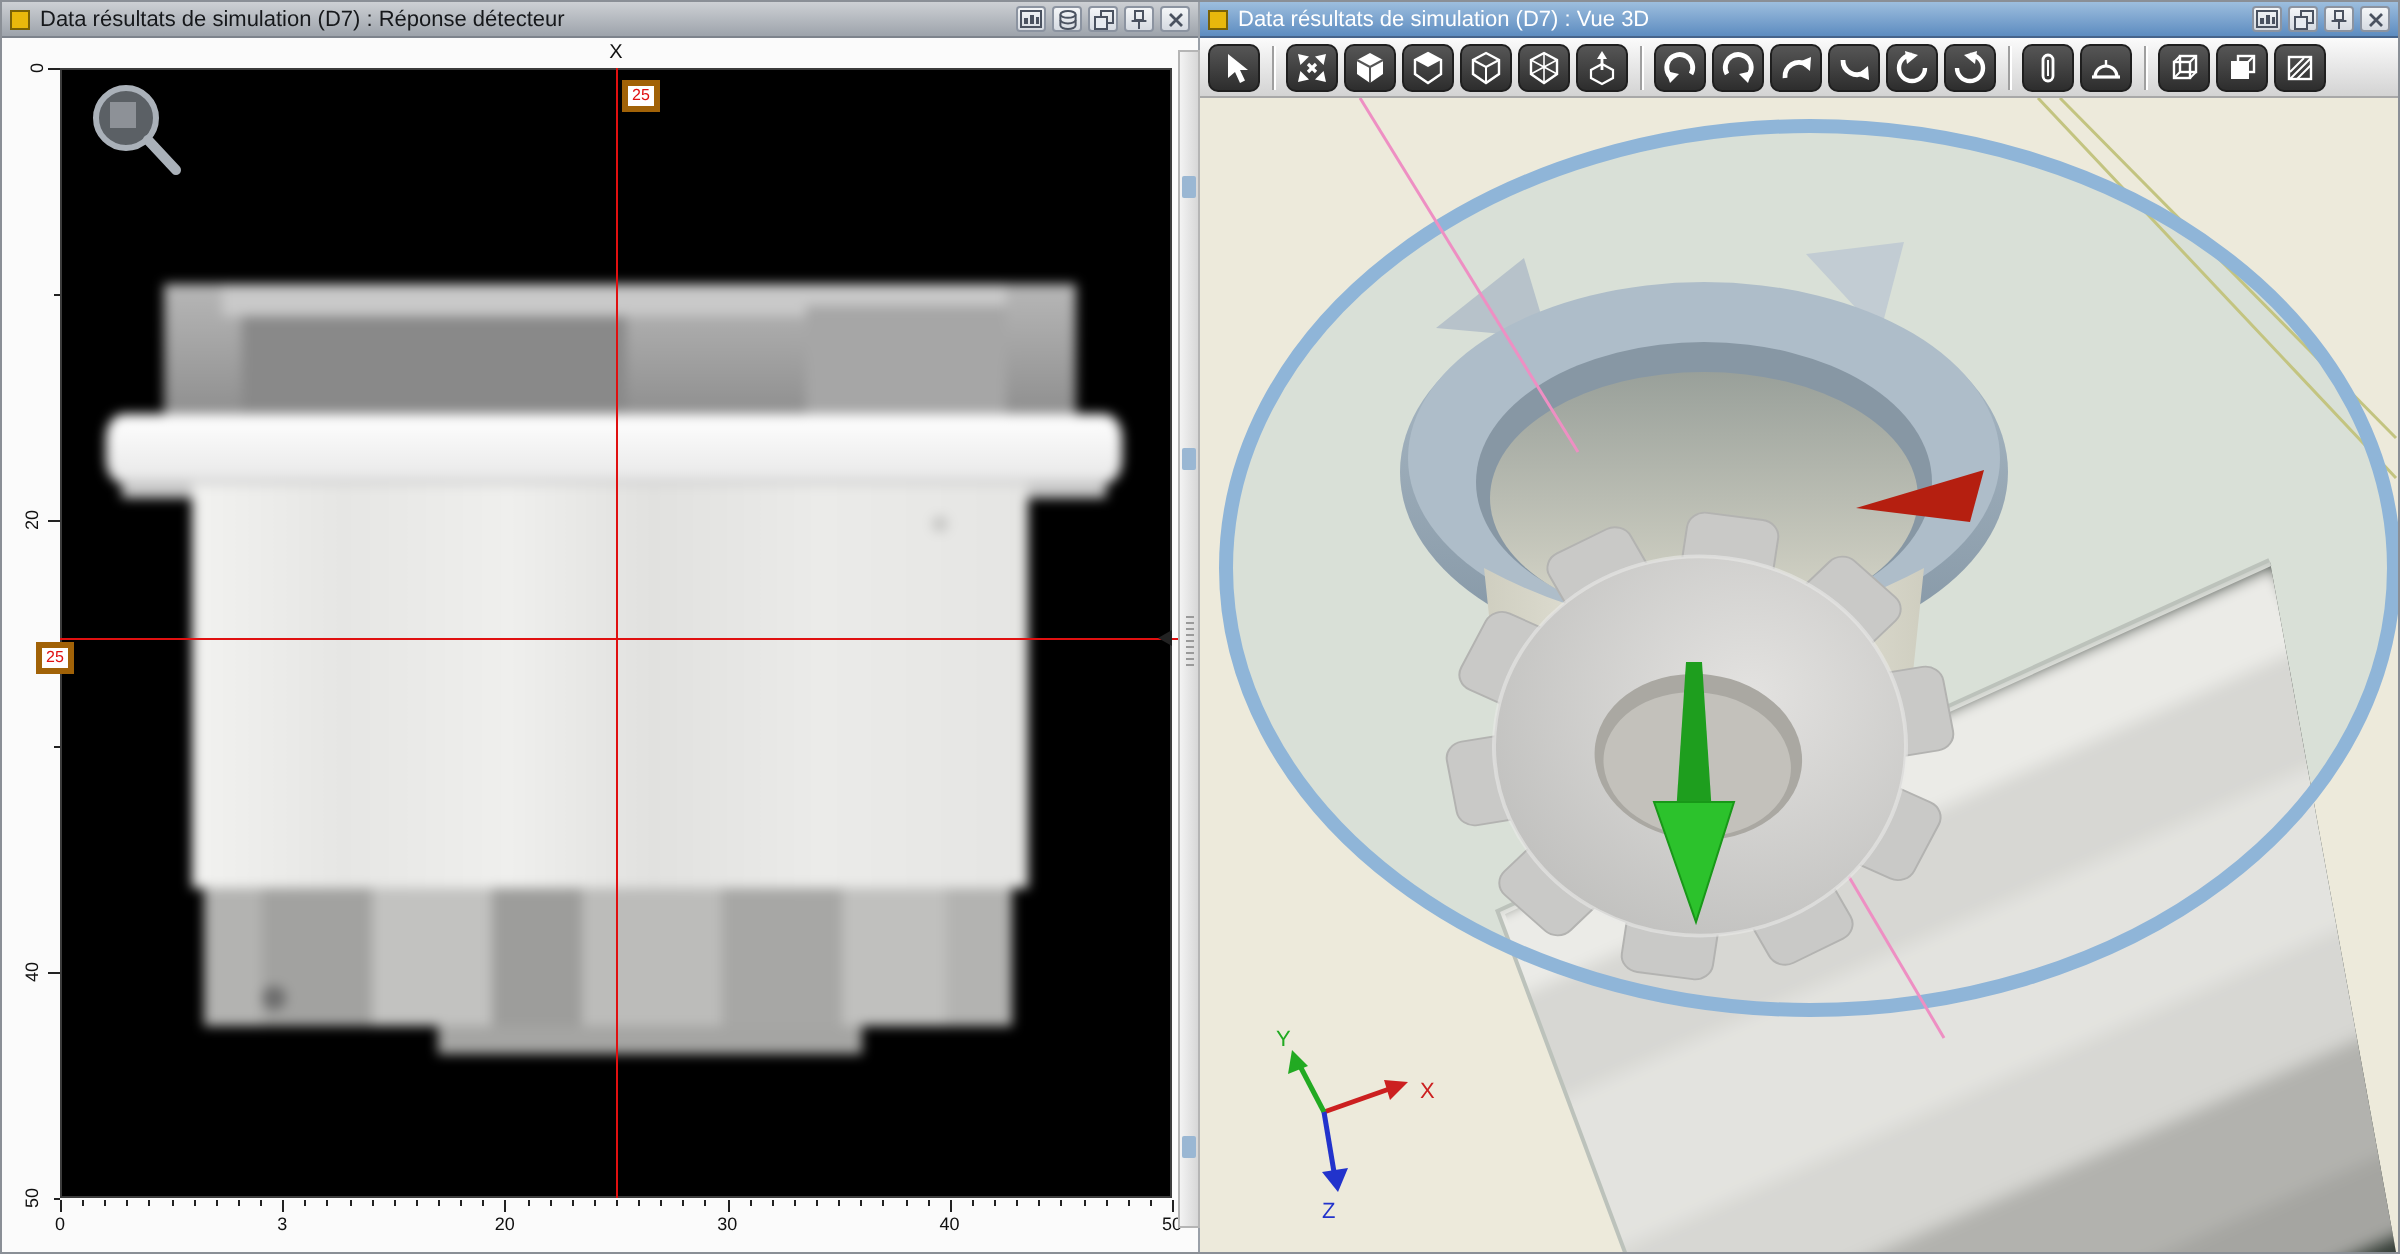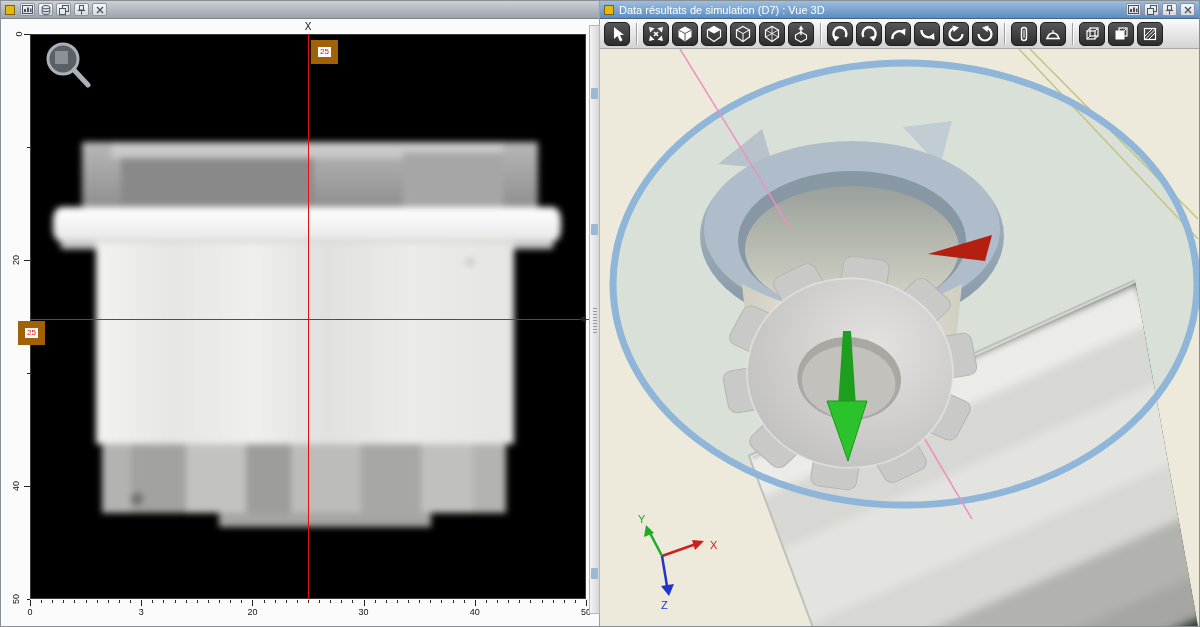--- a/index.html
+++ b/index.html
@@ -43,21 +43,21 @@
   .bs3{left:215px;top:409px;width:45px;height:69px;background:#9d9d9b;}
   .bs4{left:260px;top:409px;width:70px;height:69px;background:#bcbcba;}
   .bs5{left:330px;top:409px;width:60px;height:69px;background:#a7a7a5;}
   .bs6{left:390px;top:409px;width:52px;height:69px;background:#c0c0be;}
   .lip{left:188px;top:478px;width:212px;height:14px;background:#a5a5a3;}
   .pore{left:100px;top:458px;width:12px;height:12px;border-radius:50%;background:#6d6d6d;}
   .dot2{left:435px;top:223px;width:8px;height:8px;border-radius:50%;background:#c6c6c4;}
 
   .ch-v{position:absolute;top:15px;left:307px;width:1px;height:565px;background:#e01010;}
   .ch-h{position:absolute;left:29px;top:300px;width:559px;height:1px;background:#e01010;}
-  .chbox{position:absolute;background:#fff;border:7px solid #a16207;color:#e01010;font-size:8px;
+  .chbox{position:absolute;background:#fff;border:3px solid #a16207;color:#e01010;font-size:8px;
          line-height:10px;padding:0 2px;}
   .chbox.top{left:310px;top:21px;}
   .chbox.left{left:17px;top:302px;}
 
   .x-axis{position:absolute;left:29px;top:581px;width:556px;height:24px;}
   .xtick{position:absolute;top:0;width:1px;height:3px;background:#222;}
   .xtick.major{height:6px;}
   .xlab{position:absolute;top:7px;transform:translateX(-50%);font-size:9px;color:#111;}
   .y-axis{position:absolute;left:20px;top:15px;width:9px;height:565px;}
   .ytick{position:absolute;right:0;height:1px;width:3px;background:#222;}
@@ -83,20 +83,21 @@
   .viewport{position:absolute;left:0;top:48px;width:600px;height:579px;overflow:hidden;}
 </style>
 </head>
 <body>
 
 <div class="app">
 
   <div class="panel" id="panel-left">
     <div class="titlebar inactive">
       <span class="doc-icon"></span>
+      <span class="title-text">Data résultats de simulation (D7) : Réponse détecteur</span>
       <span class="winbtns">
         <button class="winbtn">
           <svg width="11" height="9">
               <rect x="0.5" y="0.5" width="10" height="8" fill="none" stroke="#4a5260"></rect>
               <rect x="2" y="4" width="2" height="3" fill="#4a5260"></rect>
               <rect x="5" y="2.5" width="2" height="4.5" fill="#4a5260"></rect>
               <rect x="8" y="3.5" width="1.5" height="3.5" fill="#4a5260"></rect>
             </svg>
         </button>
         <button class="winbtn">

